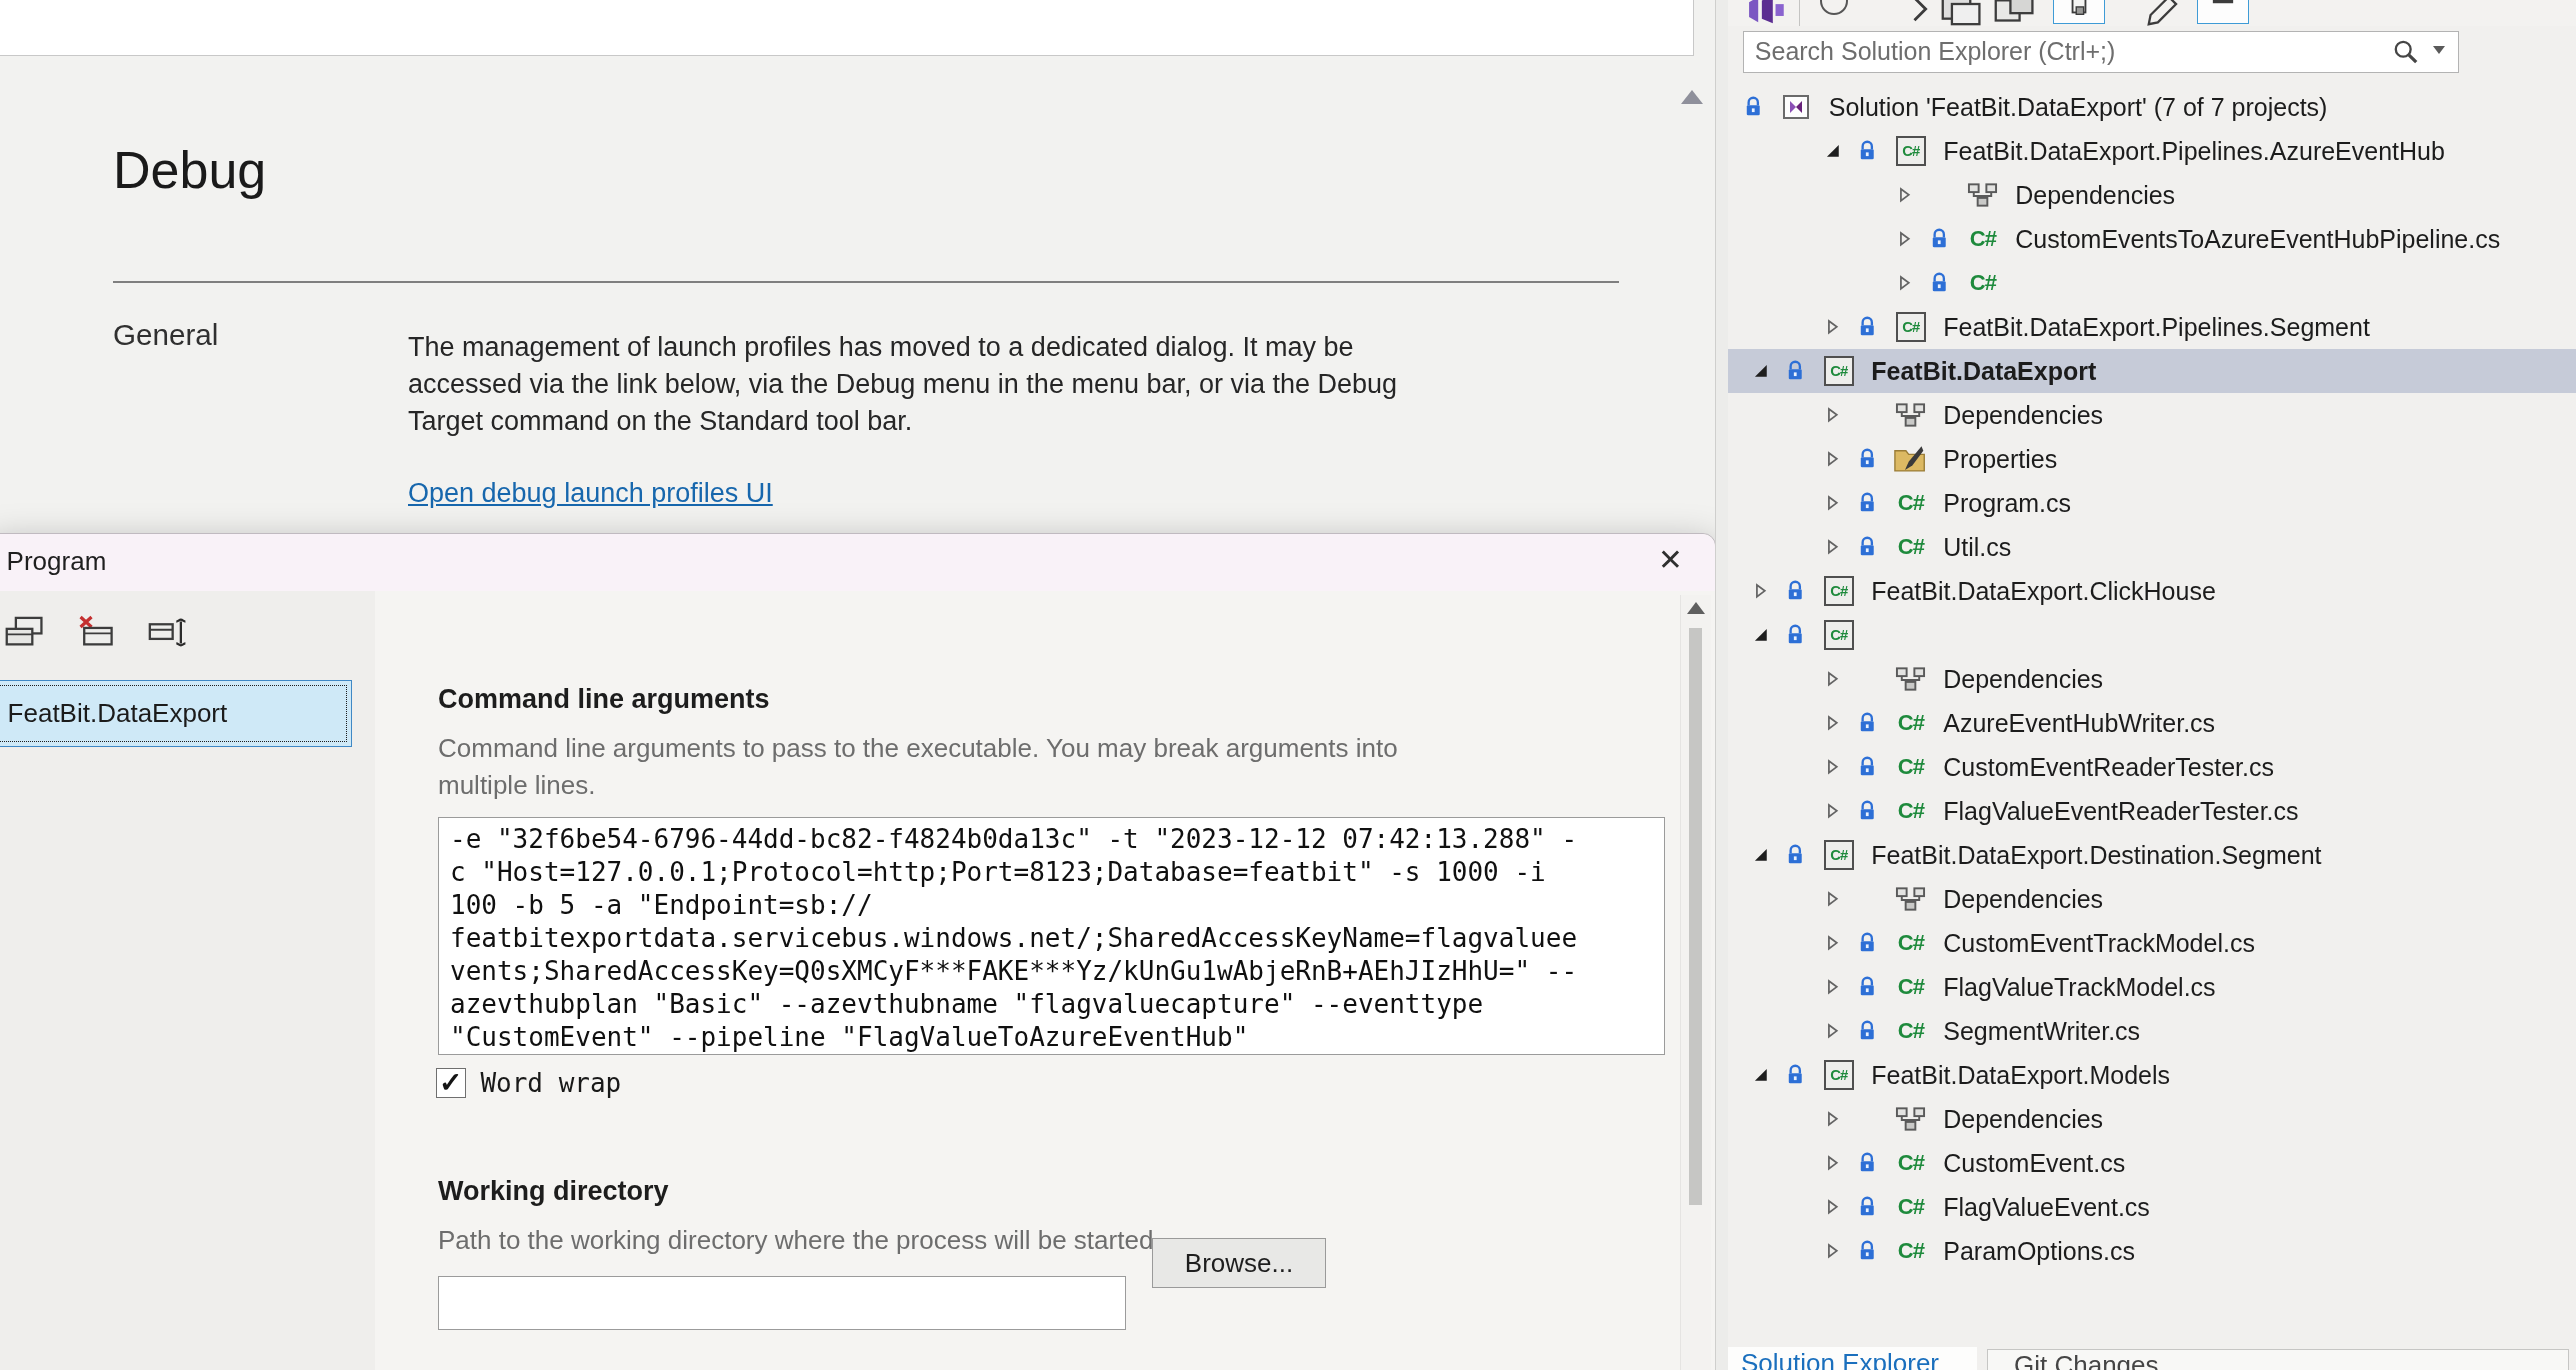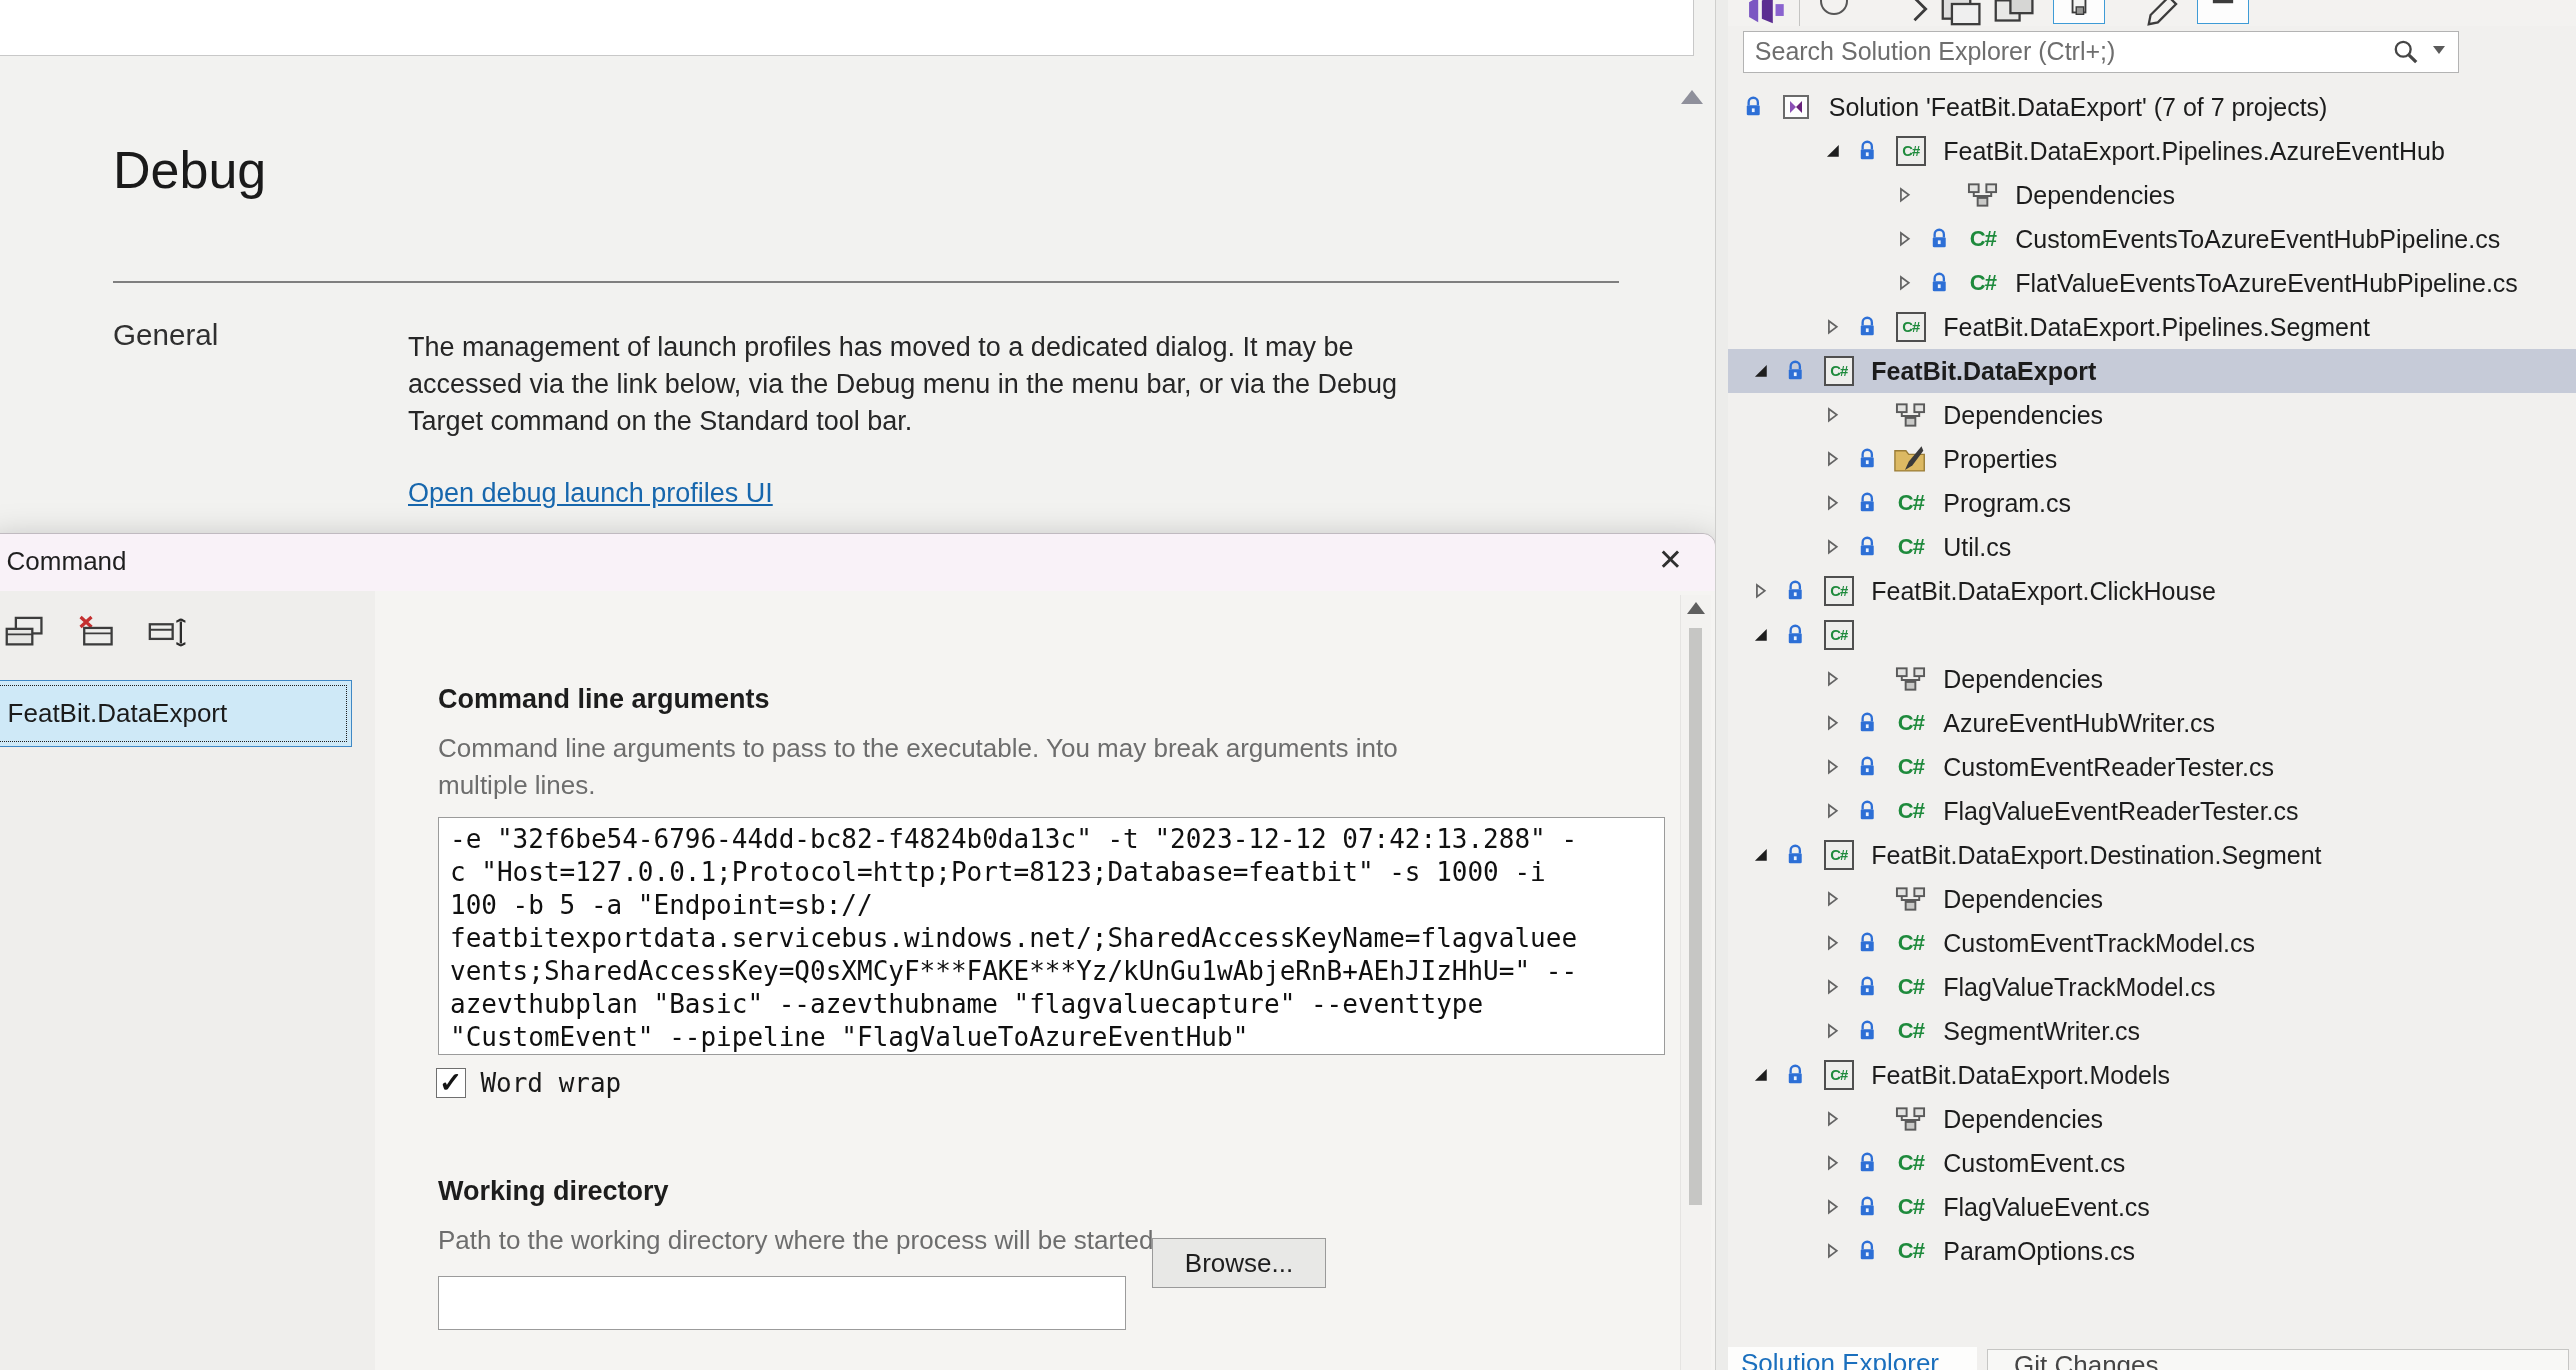--- a/index.html
+++ b/index.html
@@ -105,21 +105,21 @@
 
   <div class="abs pg-scroll-up"></div>
   <div class="abs pg-title">Debug</div>
   <div class="abs pg-rule"></div>
   <div class="abs pg-section">General</div>
   <div class="abs pg-desc">The management of launch profiles has moved to a dedicated dialog. It may be accessed via the link below, via the Debug menu in the menu bar, or via the Debug Target command on the Standard tool bar.</div>
   <a class="abs pg-link">Open debug launch profiles UI</a>
 
   <div class="abs dialog">
     <div class="abs dlg-titlebar">
-      <div class="abs dlg-title">Command</div>
+      <div class="abs dlg-title">Program</div>
       <div class="abs dlg-close">✕</div>
     </div>
 
     <div class="abs dlg-panel">
       <div class="abs dlg-toolbar">
         <span class="tbtn">
           <svg width="42" height="37" viewBox="0 0 46 40">
             <rect x="13" y="4" width="28" height="17" fill="#eeeeec" stroke="#3c3c3c" stroke-width="2.5"></rect>
             <rect x="3" y="16" width="28" height="17" fill="#e6e6e4" stroke="#3c3c3c" stroke-width="2.5"></rect>
             <path d="M3 22 h28" stroke="#3c3c3c" stroke-width="2"></path>
@@ -309,21 +309,20 @@
           <span class="slot lock">
             <svg width="18.5" height="24" viewBox="0 0 20 24">
               <path d="M5 10 V7 a5 5 0 0 1 10 0 v3" fill="none" stroke="#2d6fd6" stroke-width="2.5"></path>
               <rect x="3" y="10" width="14" height="11" rx="1.5" fill="#2d6fd6"></rect>
               <rect x="8.5" y="13.5" width="3" height="4" fill="#eaf2ff"></rect>
             </svg>
           </span>
           <span class="slot ticon">
             <span class="cs-green">C#</span>
           </span>
-          <span class="tlabel">FlatValueEventsToAzureEventHubPipeline.cs</span>
         </div>
         <div class="trow" style="padding-left: 97px;">
           <span class="slot arrow">
             <svg width="15.7" height="15.7" viewBox="0 0 16 16">
               <polygon points="4,2 12,8 4,14" fill="none" stroke="#646464" stroke-width="1.8"></polygon>
             </svg>
           </span>
           <span class="slot lock">
             <svg width="18.5" height="24" viewBox="0 0 20 24">
               <path d="M5 10 V7 a5 5 0 0 1 10 0 v3" fill="none" stroke="#2d6fd6" stroke-width="2.5"></path>

